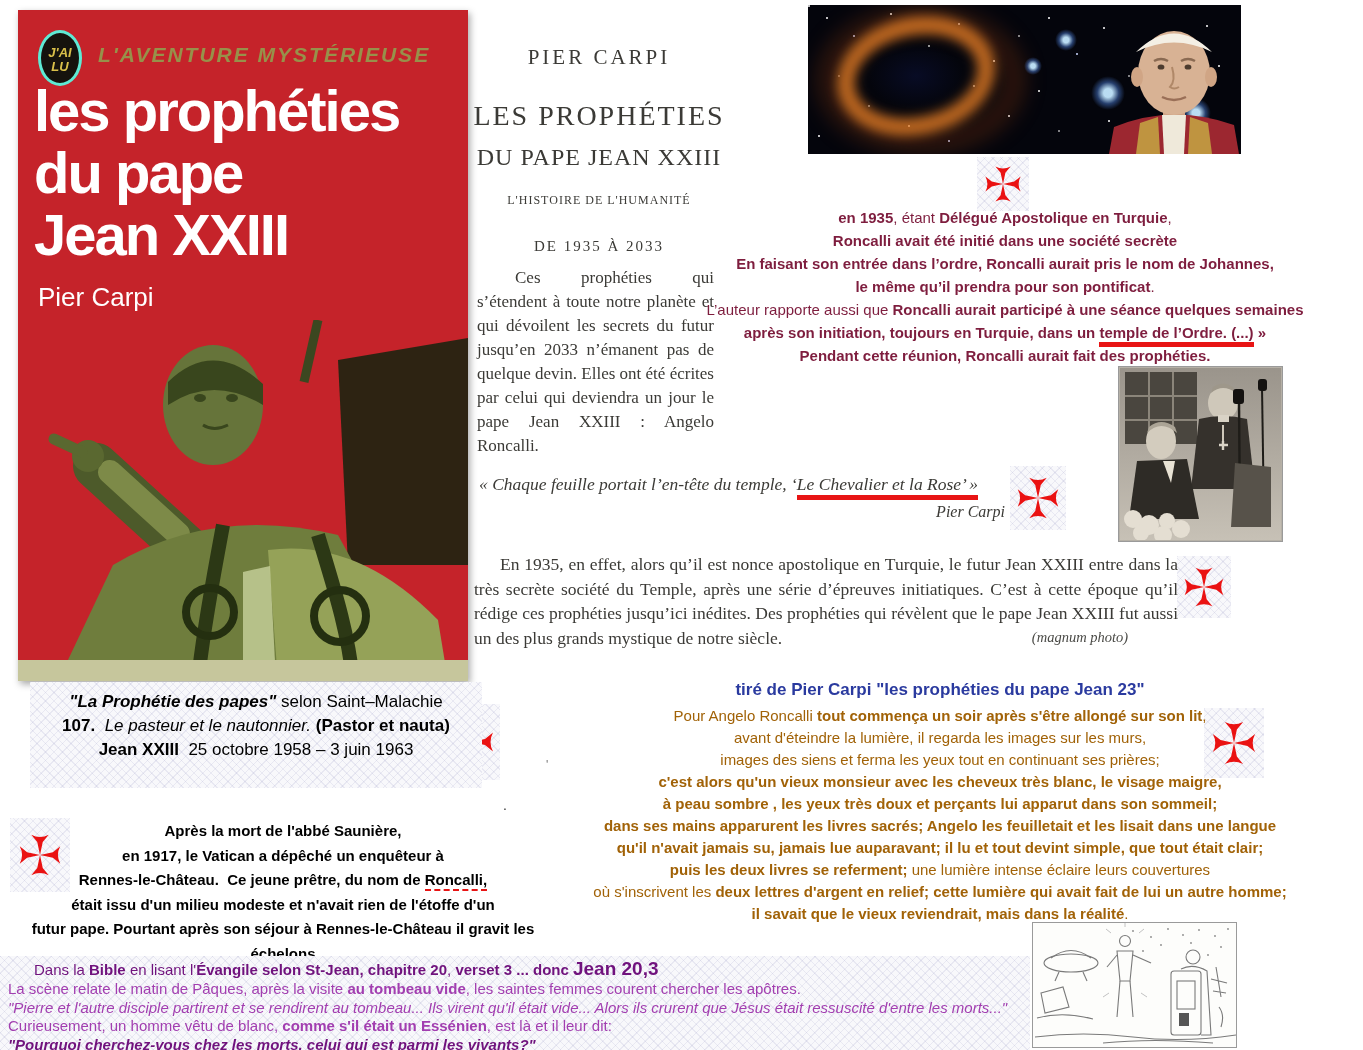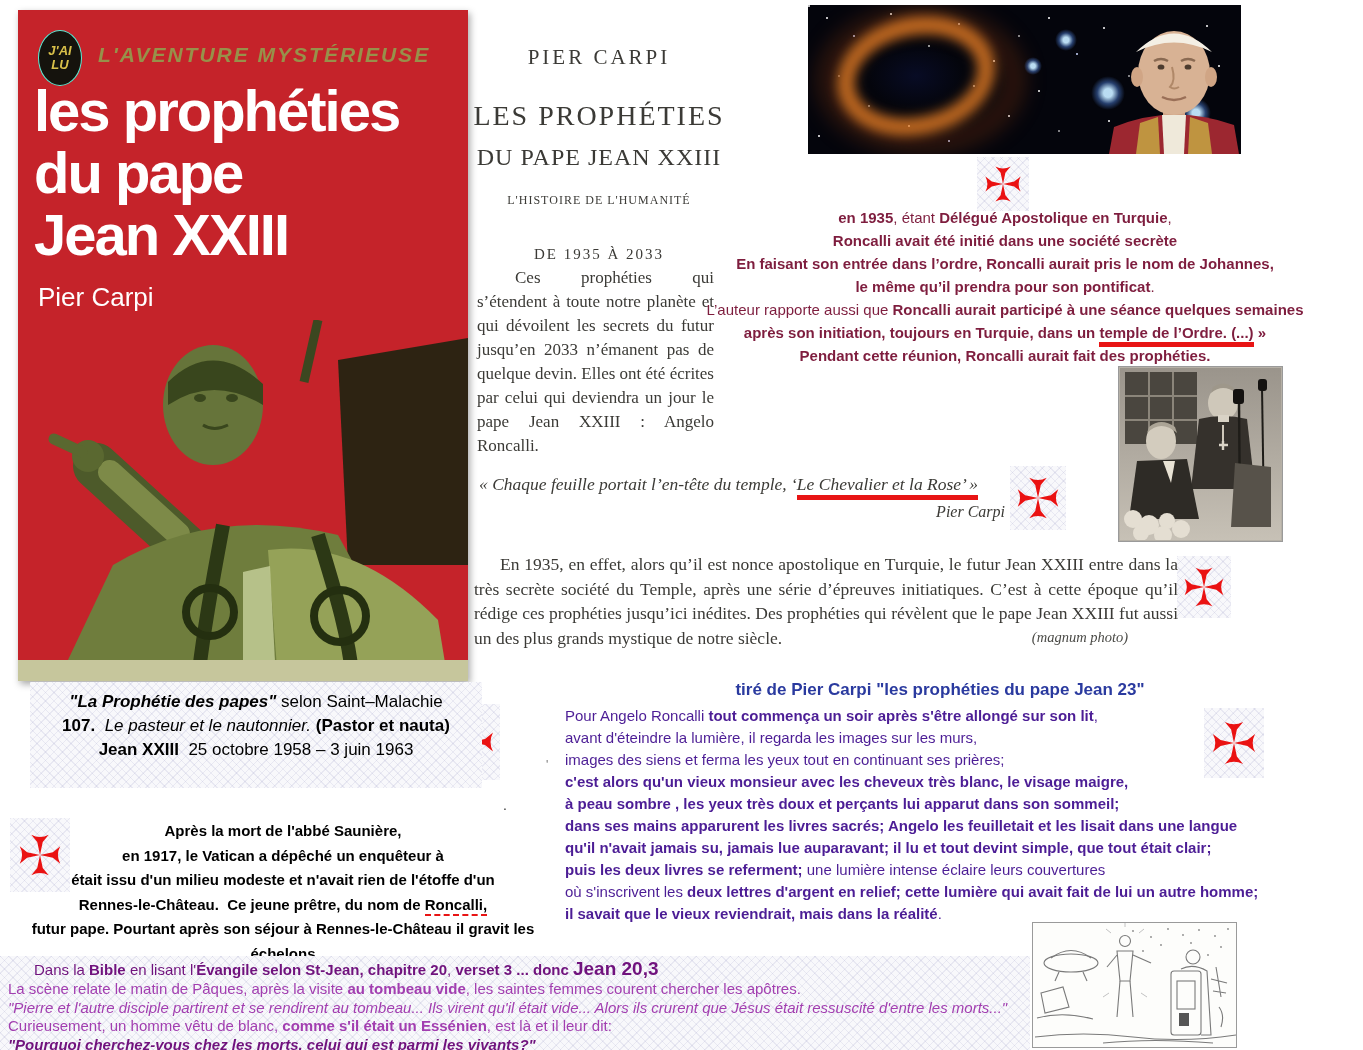--- a/index.html
+++ b/index.html
@@ -13,40 +13,40 @@
   .xb{font-weight:bold;font-size:16.5px;letter-spacing:.2px;}
   .ru{box-shadow:0 5px 0 0 #e81414;padding-bottom:1px;}
   .rdash{border-bottom:2px dashed #e81414;padding-bottom:1px;}
   .ln{white-space:pre-wrap;}
   .hatch{background-color:#f8f8fb;
     background-image:
       repeating-linear-gradient(45deg,rgba(150,150,195,.16) 0 1px,transparent 1px 6px),
       repeating-linear-gradient(135deg,rgba(150,150,195,.16) 0 1px,transparent 1px 6px);}
   
   #cover{left:18px;top:10px;width:450px;height:671px;background:#c5232a;box-shadow:2px 3px 7px rgba(0,0,0,.35);}
-  #cover-logo{left:20px;top:20px;width:44px;height:56px;background:#15130d;border:1px solid #5eead4;
+  #cover-logo{left:20px;top:20px;width:44px;height:56px;background:#15130d;border:3px solid #5eead4;
       border-radius:50%;color:#d9c04a;font-weight:bold;font-style:italic;font-size:13px;line-height:14px;
       text-align:center;padding-top:13px;box-sizing:border-box;}
   #cover-collection{left:80px;top:33px;color:#97914a;font-weight:bold;font-size:21px;letter-spacing:2px;font-style:italic;}
   #cover-title{left:16px;top:70px;width:430px;color:#fff;font-weight:bold;font-size:58px;line-height:62px;letter-spacing:-2px;}
   #cover-author{left:20px;top:272px;color:#fff;font-size:26px;}
   
   .tp{left:468px;width:262px;text-align:center;color:#3b3a36;font-family:"Liberation Serif",serif;}
   
   #maroon{left:655px;top:206px;width:700px;text-align:center;color:#7e1d3e;font-size:15px;line-height:23px;}
   
   #quote{left:479px;top:474px;white-space:nowrap;font-size:17.5px;color:#3b3a36;}
   #quote-attr{left:760px;top:503px;width:245px;text-align:right;font-style:italic;font-size:16px;color:#3b3a36;}
   
   #para1935{left:474px;top:552px;width:704px;text-align:justify;text-indent:26px;
      font-size:17.5px;line-height:24.5px;color:#3b3a36;}
   #credit{left:980px;top:629px;width:200px;text-align:center;font-style:italic;font-size:14.5px;color:#4a4a46;}
   
   #blue-header{left:640px;top:680px;width:600px;text-align:center;color:#2a3a9f;font-weight:bold;font-size:17px;}
-  #vision{left:565px;top:705px;width:750px;text-align:left;color:#4c1d95;font-size:15px;line-height:22px;}
+  #vision{left:565px;top:705px;width:750px;text-align:center;color:#a16207;font-size:15px;line-height:22px;}
   
   #malachie{left:30px;top:682px;width:452px;height:106px;padding-top:8px;box-sizing:border-box;
      text-align:center;font-size:17px;line-height:24px;color:#000;}
   
   #sauniere{left:0px;top:819px;width:566px;text-align:center;color:#000;font-size:15px;line-height:24.5px;}
   
   #bible-wrap{left:0px;top:956px;width:1030px;height:94px;}
   #bible{padding:4px 0 0 8px;color:#a23eb0;font-size:15px;line-height:18.8px;}
   #bible .pdark{color:#70127d;}
   #bible .ln:first-child{margin-left:26px;}
@@ -126,21 +126,21 @@
       <circle cx="322" cy="296" r="26" stroke="#242f10" stroke-width="8" fill="none"></circle>
       <path d="M225 252 L252 246 L258 361 L225 361 Z" fill="#c3cd96" opacity="0.85"></path>
       <rect x="0" y="340" width="450" height="21" fill="#c6c69c"></rect>
     </svg>
   </div>
 
   <div class="abs tp" style="top:45px;font-size:21px;letter-spacing:3px;">PIER CARPI</div>
   <div class="abs tp" style="top:100px;font-size:28px;letter-spacing:2px;">LES PROPHÉTIES</div>
   <div class="abs tp" style="top:144px;font-size:24px;letter-spacing:1px;">DU PAPE JEAN XXIII</div>
   <div class="abs tp" style="top:193px;font-size:12px;letter-spacing:1px;">L'HISTOIRE DE L'HUMANITÉ</div>
-  <div class="abs tp" style="top:238px;font-size:15px;letter-spacing:2px;margin-top:8px;">DE 1935 À 2033</div>
+  <div class="abs tp" style="top:238px;font-size:15px;letter-spacing:2px;">DE 1935 À 2033</div>
   <div id="intro" class="abs serif">Ces prophéties qui s’étendent à toute notre planète et qui dévoilent les secrets du futur jusqu’en 2033 n’émanent pas de quelque devin. Elles ont été écrites par celui qui deviendra un jour le pape Jean XXIII : Angelo Roncalli.</div>
 
   <div id="nebula" class="abs">
     <div class="star"></div>
     <div class="ring0"></div>
     <div class="ring1"></div>
     <div class="ringc"></div>
     <div class="bglow" style="left:283px;top:71px;width:34px;height:34px;"></div>
     <div class="bglow" style="left:332px;top:42px;width:26px;height:26px;"></div>
     <div class="bglow" style="left:373px;top:93px;width:30px;height:30px;"></div>
@@ -273,22 +273,22 @@
       <div class="ln"><span class="b i">"La Prophétie des papes" </span><span>selon Saint–Malachie</span></div>
       <div class="ln"><span class="b">107.</span><span>  </span><span class="i">Le pasteur et le nautonnier.</span><span> </span><span class="b">(Pastor et nauta)</span></div>
       <div class="ln"><span class="b">Jean XXIII</span><span>  25 octobre 1958 – 3 juin 1963</span></div>
     </div>
   <div id="stray-tick" class="abs">'</div>
   <div id="stray-dot" class="abs">.</div>
 
   <div id="sauniere" class="abs">
       <div class="ln"><span class="b">Après la mort de l'abbé Saunière,</span></div>
       <div class="ln"><span class="b">en 1917, le Vatican a dépêché un enquêteur à</span></div>
+      <div class="ln"><span class="b">Rennes-le-Château.  Ce jeune prêtre, du nom de </span><span class="b rdash">Roncalli,</span></div>
       <div class="ln"><span class="b">était issu d'un milieu modeste et n'avait rien de l'étoffe d'un</span></div>
-      <div class="ln"><span class="b">Rennes-le-Château.  Ce jeune prêtre, du nom de </span><span class="b rdash">Roncalli,</span></div>
       <div class="ln"><span class="b">futur pape. Pourtant après son séjour à Rennes-le-Château il gravit les échelons</span></div>
       <div class="ln"><span class="b">politiques et religieux, un par un, pour devenir le fameux  </span><span class="b xb">Pape Jean XXIII.</span></div>
     </div>
 
   <div id="bible-wrap" class="abs hatch">
     <div id="bible">
         <div class="ln pdark"><span>Dans la </span><span class="b">Bible</span><span> en lisant l'</span><span class="b">Évangile selon St-Jean, chapitre 20</span><span>, </span><span class="b">verset 3</span><span class="b"> ... donc </span><span class="b big">Jean 20,3</span></div>
         <div class="ln"><span>La scène relate le matin de Pâques, après la visite </span><span class="b">au tombeau vide</span><span>, les saintes femmes courent chercher les apôtres.</span></div>
         <div class="ln"><span class="i">"Pierre et l'autre disciple partirent et se rendirent au tombeau... Ils virent qu'il était vide... Alors ils crurent que Jésus était ressuscité d'entre les morts..."</span></div>
         <div class="ln"><span>Curieusement, un homme vêtu de blanc, </span><span class="b">comme s'il était un Essénien</span><span>, est là et il leur dit:</span></div>

